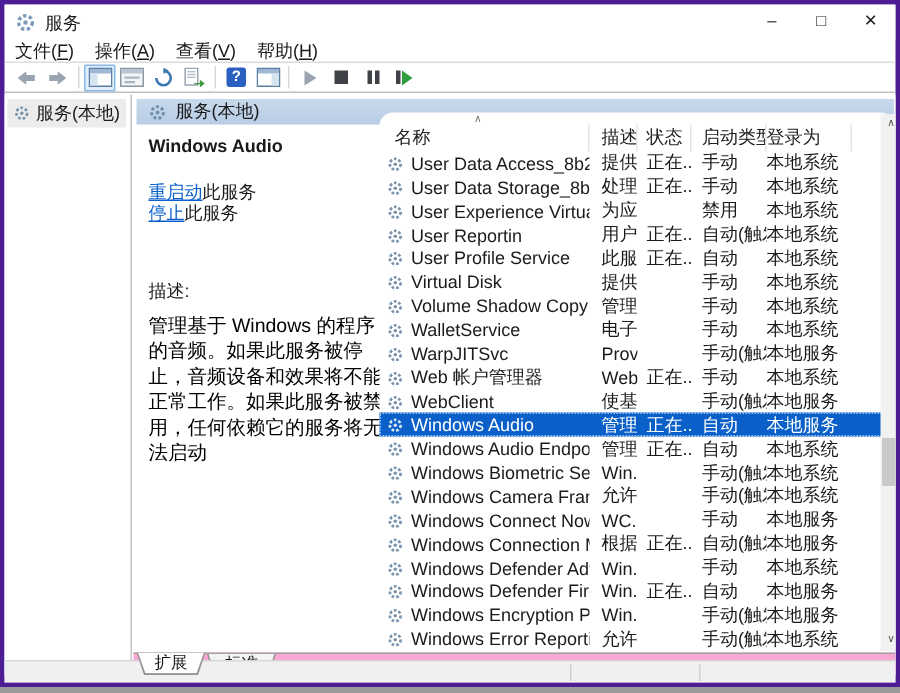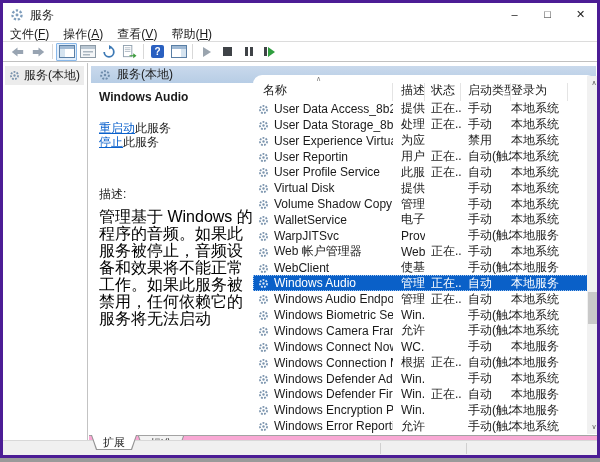--- a/index.html
+++ b/index.html
@@ -43,25 +43,25 @@
   .band { position:absolute; left:2px; top:3px; right:1px; height:17px;
           background:linear-gradient(180deg,#c9d9ec 0%,#b7cde5 100%);
           display:flex; align-items:center; gap:6px; padding-left:8px; }
   
   .descarea { position:absolute; left:10px; top:27px; width:156px; }
   .svc-title { font-weight:bold; font-size:12px; }
   .svc-links { margin-top:17px; line-height:14px; }
   .svc-links a { color:#0b61cc; text-decoration:underline; cursor:pointer; }
   .svc-links .suffix { color:#1a1a1a; }
   .desc-label { margin-top:37px; }
-  .desc-text { margin-top:5px; width:158px; font-size:16px; line-height:17px; color:#000; }
+  .desc-text { margin-top:5px; width:158px; font-size:13px; line-height:17px; color:#000; }
   
   .list-panel { position:absolute; left:164px; top:12px; right:1px; height:360px; background:#fff; border-radius:9px 9px 0 0; }
   .lheader { position:relative; height:26px; }
-  .lheader .hrow { position:absolute; left:0; right:0; bottom:0; height:18px; display:flex;font-family:Liberation Mono, monospace; }
+  .lheader .hrow { position:absolute; left:0; right:0; bottom:0; height:18px; display:flex; }
   .hcell { border-right:1px solid #e4e4e4; font-size:12px; line-height:17px; color:#202020; white-space:nowrap; overflow:hidden; }
   .sort-caret { position:absolute; left:63px; top:0; font-size:7px; color:#777; }
   .c-name { width:140px; padding-left:10px; }
   .c-desc { width:32px; padding-left:8px;text-align:center; }
   .c-status { width:36px; padding-left:6px; }
   .c-startup { width:50px; padding-left:7px; }
   .c-logon { width:57px; }
   .lrows { position:absolute; left:0; right:0; top:26px; }
   .lrow { display:flex; height:15.86px; align-items:center; white-space:nowrap; }
   .lrow .cell { overflow:hidden; font-size:12px; }

